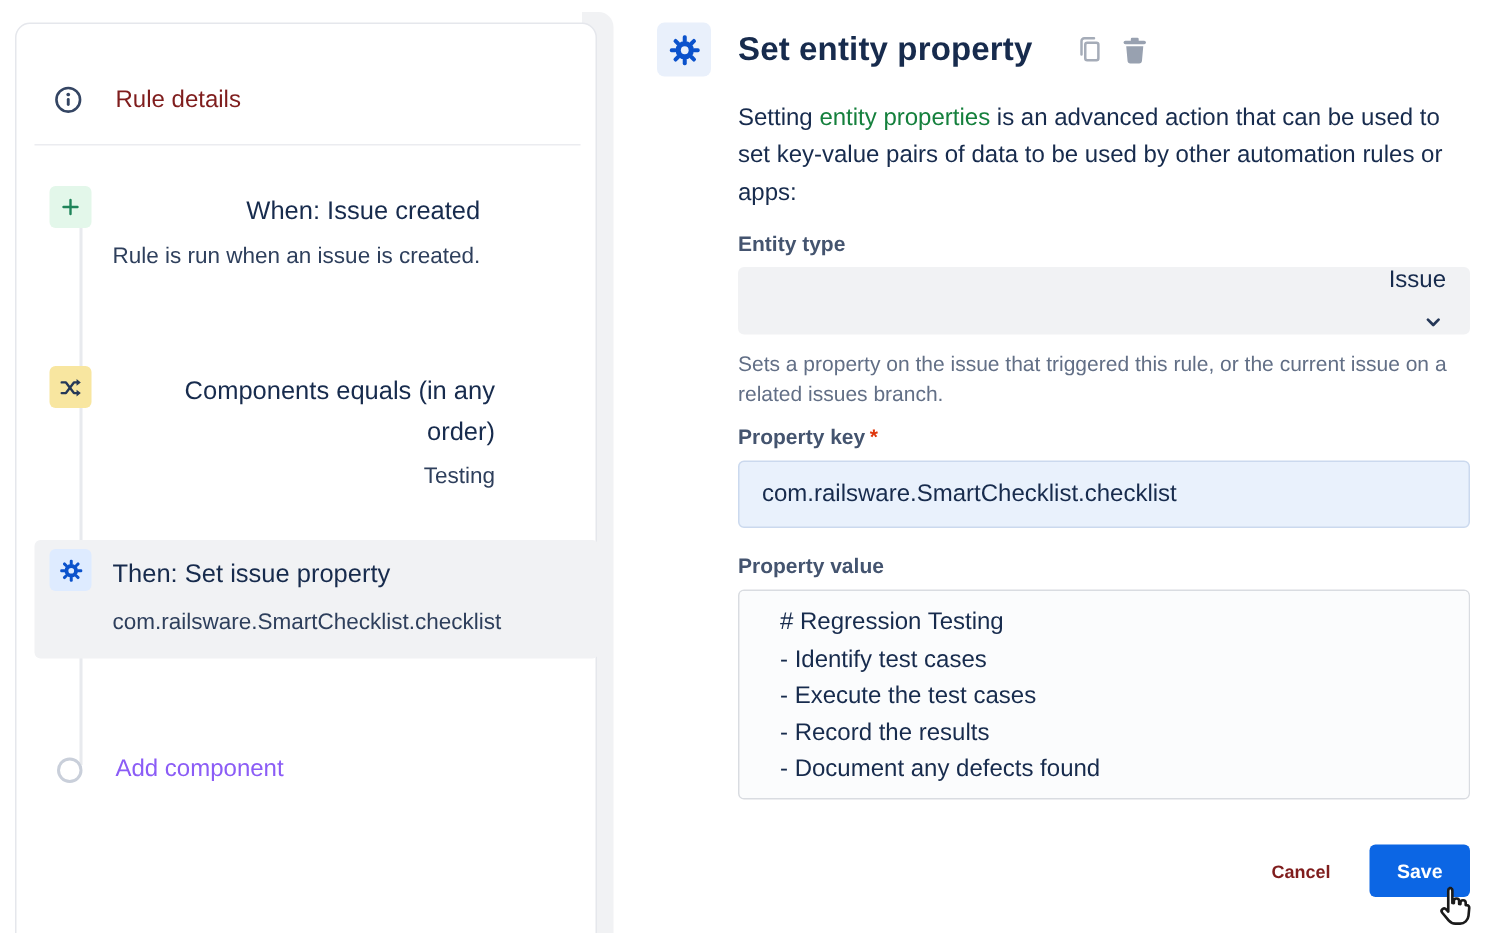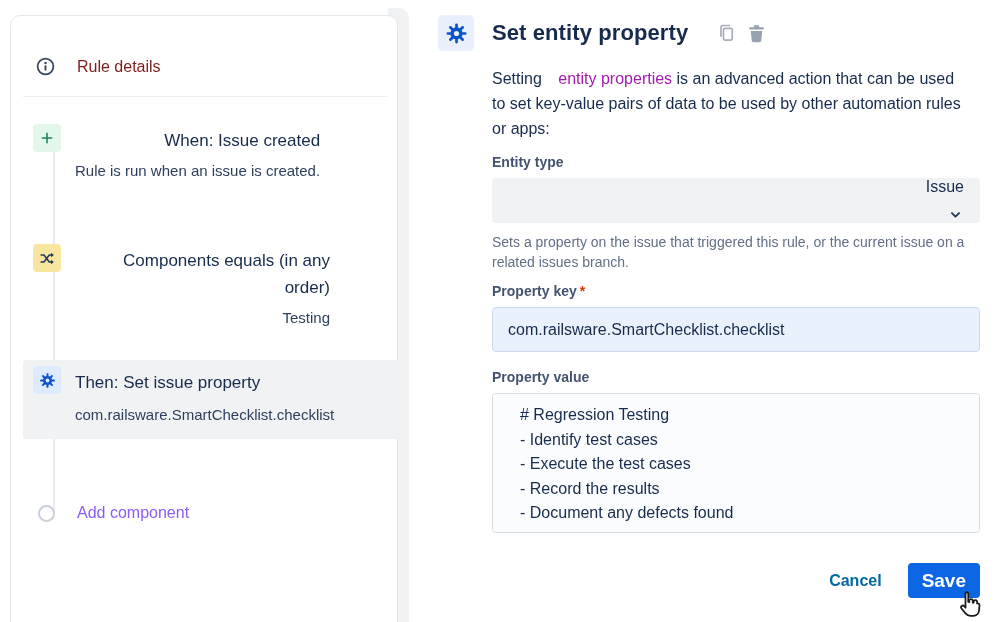--- a/index.html
+++ b/index.html
@@ -33,39 +33,39 @@
   .add-label { font-size:16px; color:#8b5cf6; }
   
   .detail { position:absolute; left:438px; top:15px; width:545px; }
   .dp-header { display:flex; align-items:center; gap:18px; }
   .dp-icon-tile { width:36px; height:36px; border-radius:5px; background:#E9F0FB;
     display:flex; align-items:center; justify-content:center; }
   .dp-title { font-size:22px; font-weight:700; color:#172B4D; letter-spacing:.1px; }
   .dp-actions { display:flex; align-items:center; gap:10px; margin-left:10px; }
   .icon-btn { cursor:pointer; display:flex; }
   .dp-desc { position:absolute; left:54px; top:51px; width:472px; font-size:16px; line-height:25px; color:#172B4D; }
-  .dp-desc a { color:#a21caf; text-decoration:none; cursor:pointer;margin-left:12px; }
+  .dp-desc a { color:#15803d; text-decoration:none; cursor:pointer; }
   .field-label { position:absolute; left:54px; font-size:14px; font-weight:600; color:#44546F; }
   .req { color:#DE350B; margin-left:3px; }
   .select-box { position:absolute; left:54px; top:163px; width:488px; height:45px; background:#F1F2F4;
     border-radius:4px; display:flex; align-items:flex-end; justify-content:space-between;
     padding:0 16px; cursor:pointer;flex-direction:column; }
   .select-value { font-size:16px; color:#172B4D; }
   .helper { position:absolute; left:54px; top:217px; width:488px; font-size:14px; line-height:20px; color:#626F86; }
   .key-input { position:absolute; left:54px; top:292px; width:488px; height:45px; background:#E9F1FC;
     border:1px solid #CBD9EE; border-radius:4px; padding:0 15px; font-size:16px; color:#172B4D;
     font-family:"Liberation Sans", sans-serif; outline:none; }
   .value-area { position:absolute; left:54px; top:378px; width:488px; height:140px; background:#FBFCFD;
     border:1px solid #D9DCE1; border-radius:4px; padding:9px 27px; font-size:16px; line-height:24.5px;
     color:#172B4D; font-family:"Liberation Sans", sans-serif; resize:none; outline:none; white-space:pre; }
   .footer { position:absolute; left:54px; top:548px; width:488px; display:flex; justify-content:flex-end;
     align-items:center; gap:26px; }
-  .cancel-link { font-size:16px; font-weight:600; color:#0369a1; cursor:pointer;margin-left:40px; }
+  .cancel-link { font-size:12px; font-weight:600; color:#7f1d1d; cursor:pointer;margin-left:40px; }
   .save-btn { min-width:67px; height:35px; background:#0C66E4; color:#fff; border:none; border-radius:4px;
-    font-size:19px; font-weight:700; font-family:"Liberation Sans", sans-serif; cursor:pointer; padding:0 14px; }
+    font-size:13px; font-weight:700; font-family:"Liberation Sans", sans-serif; cursor:pointer; padding:0 14px; }
   .cursor { position:absolute; left:955px; top:588px; z-index:5; pointer-events:none; }
 </style>
 </head>
 <body>
 
 <div class="stage">
 
   <div class="left-rail"></div>
   <div class="rule-card">
     <div class="connector"></div>

